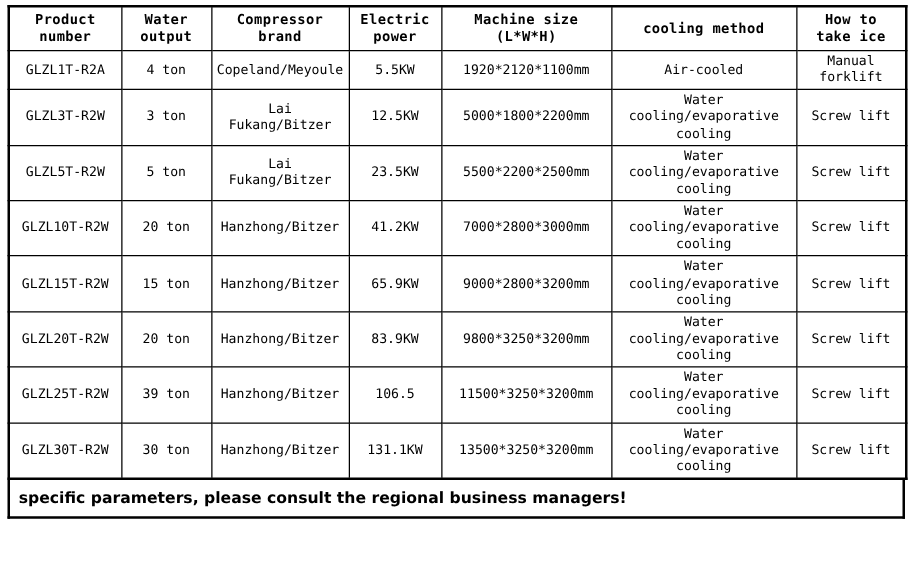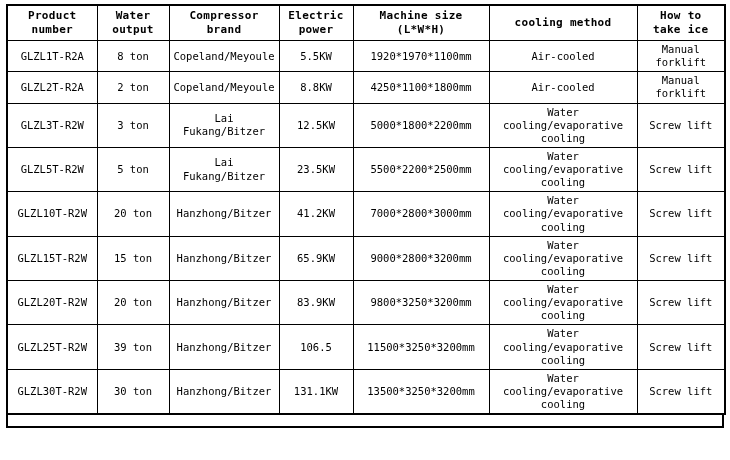--- a/index.html
+++ b/index.html
@@ -115,51 +115,35 @@
         <th>
           <div>How to</div>
           <div>take ice</div>
         </th>
       </tr>
     </thead>
     <tbody>
 
       <tr class="short">
         <td>GLZL1T-R2A</td>
-        <td>8 ton</td>
+        <td>4 ton</td>
         <td>
           <div>Copeland/Meyoule</div>
         </td>
         <td>5.5KW</td>
-        <td>1920*1970*1100mm</td>
+        <td>1920*2120*1100mm</td>
         <td>
           <div>Air-cooled</div>
         </td>
         <td>
           <div>Manual</div>
           <div>forklift</div>
         </td>
       </tr>
 
-      <tr class="short">
-        <td>GLZL2T-R2A</td>
-        <td>2 ton</td>
-        <td>
-          <div>Copeland/Meyoule</div>
-        </td>
-        <td>8.8KW</td>
-        <td>4250*1100*1800mm</td>
-        <td>
-          <div>Air-cooled</div>
-        </td>
-        <td>
-          <div>Manual</div>
-          <div>forklift</div>
-        </td>
-      </tr>
 
       <tr>
         <td>GLZL3T-R2W</td>
         <td>3 ton</td>
         <td>
           <div>Lai</div>
           <div>Fukang/Bitzer</div>
         </td>
         <td>12.5KW</td>
         <td>5000*1800*2200mm</td>
@@ -279,15 +263,16 @@
         </td>
         <td>
           <div>Screw lift</div>
         </td>
       </tr>
 
     </tbody>
   </table>
 
   <div class="remarks">
+    <div>specific parameters, please consult the regional business managers!</div>
   </div>
 
 </div>
 
 </body></html>

